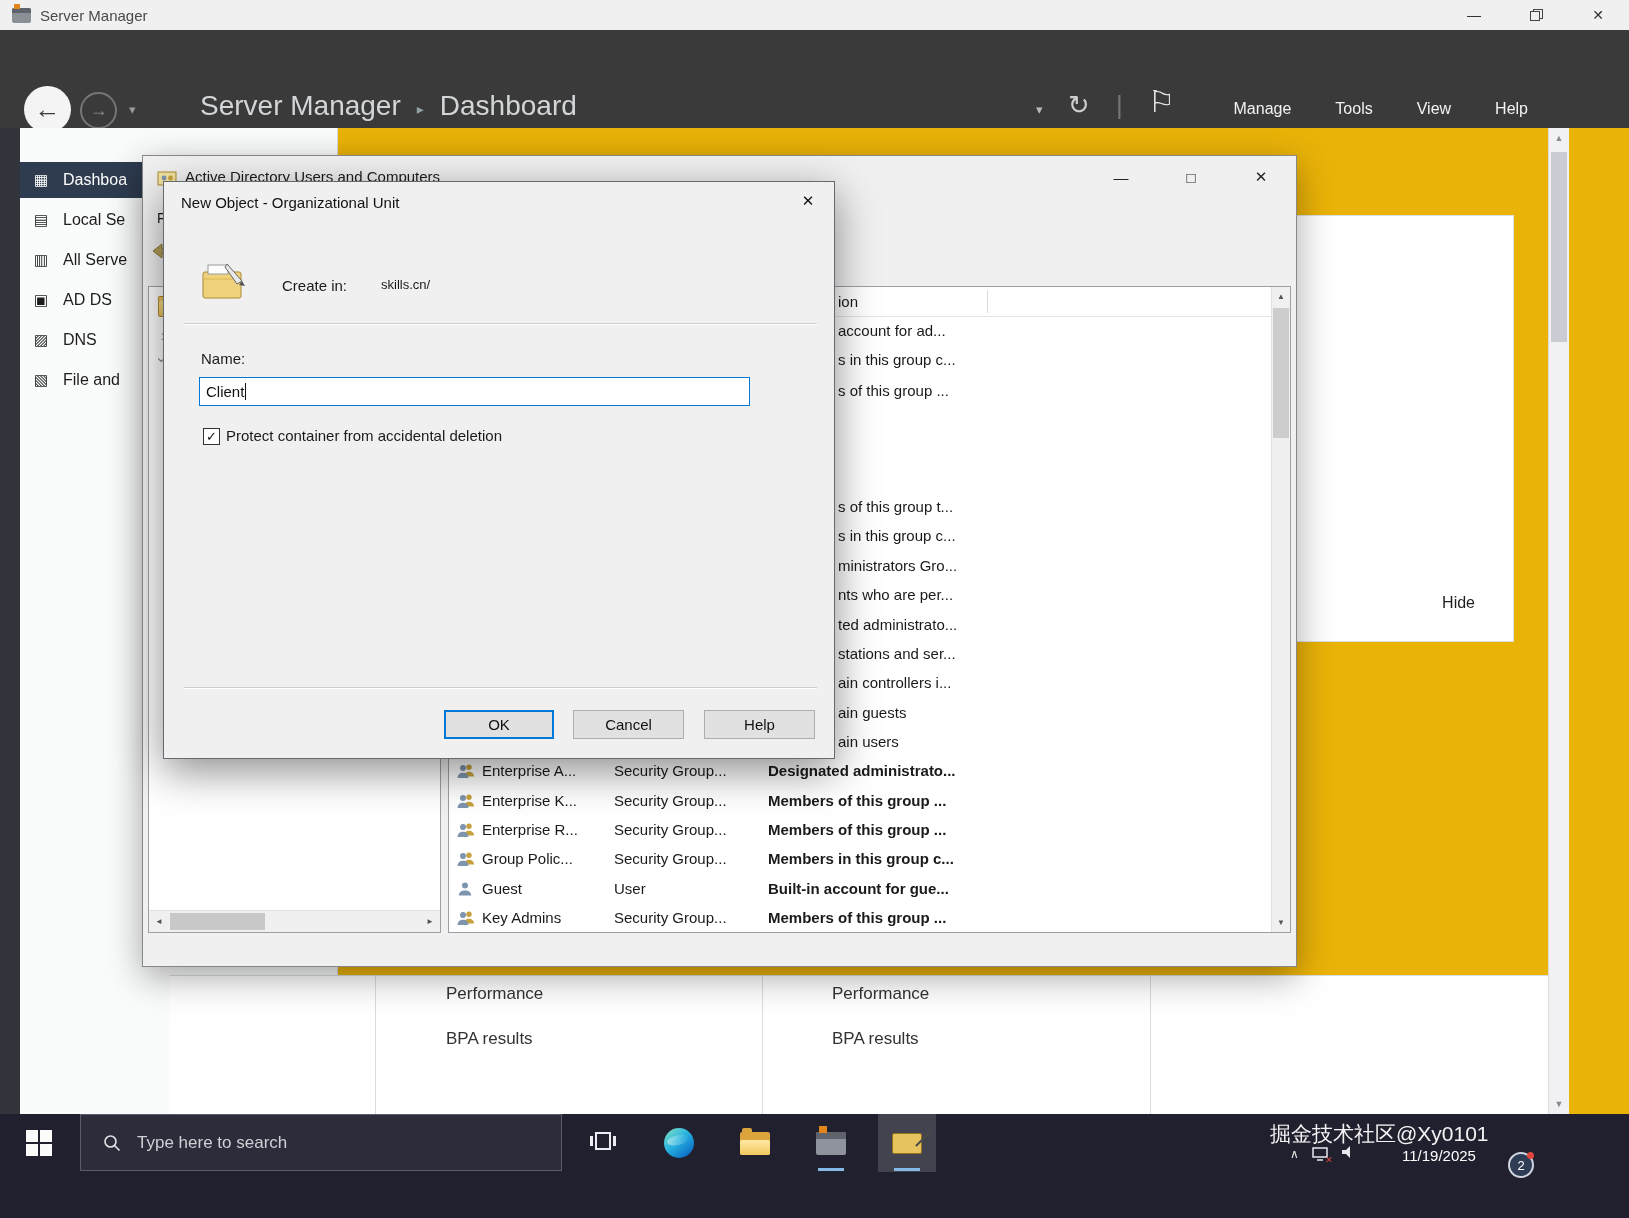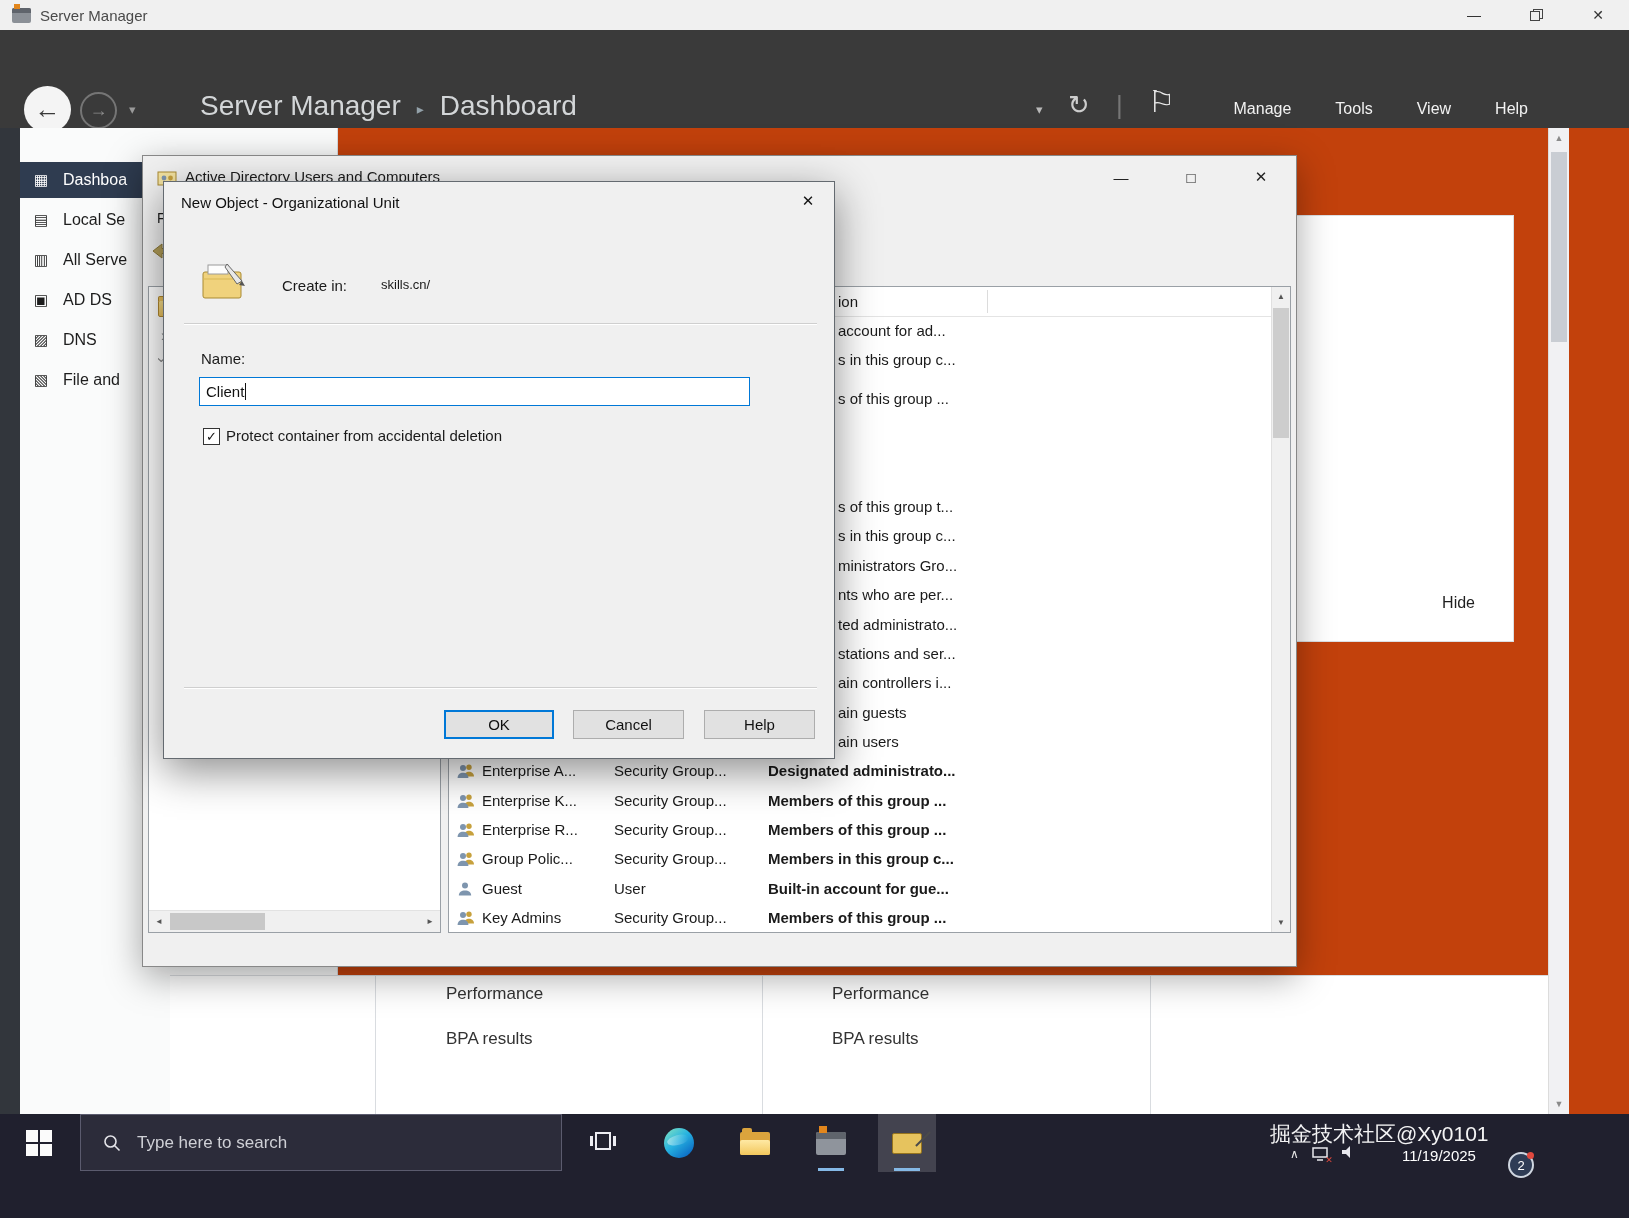--- a/index.html
+++ b/index.html
@@ -1,16 +1,16 @@
 <!DOCTYPE html>
 <html><head>
 <meta charset="utf-8">
 <style>
   html,body{margin:0;padding:0;background:#000;}
-  .screen{position:relative;width:1629px;height:1218px;overflow:hidden;background:#c2410c;
+  .screen{position:relative;width:1629px;height:1218px;overflow:hidden;background:#eab308;
           font-family:"Liberation Sans","DejaVu Sans",sans-serif;color:#1a1a1a;}
 
   
   .titlebar{position:absolute;left:0;top:0;width:100%;height:30px;background:#f0f0f0;display:flex;align-items:center;}
   .app-ico{position:relative;margin-left:12px;width:19px;height:15px;background:#8b9097;border-radius:2px;}
   .app-ico::before{content:'';position:absolute;left:0;right:0;top:0;height:5px;background:#5f646c;border-radius:2px 2px 0 0;}
   .app-ico::after{content:'';position:absolute;left:2px;top:-4px;width:6px;height:5px;background:#e2861c;}
   .tb-title{margin-left:9px;font-size:15px;color:#4a4a4a;}
   .tb-controls{margin-left:auto;display:flex;height:100%;}
   .tb-btn{width:62px;height:100%;display:flex;align-items:center;justify-content:center;font-size:14px;color:#333;}
@@ -286,21 +286,21 @@
         <span class="lh-text">ion</span>
         <span class="lh-sep"></span>
       </div>
       <div class="list-body">
           <div class="plist-row" style="top: 30px;">
             <span class="pdesc">account for ad...</span>
           </div>
           <div class="plist-row" style="top: 59.35px;">
             <span class="pdesc">s in this group c...</span>
           </div>
-          <div class="plist-row" style="top: 98px;">
+          <div class="plist-row" style="top: 90px;">
             <span class="pdesc">s of this group ...</span>
           </div>
           <div class="plist-row" style="top: 118.05px;"></div>
           <div class="plist-row" style="top: 147.4px;"></div>
           <div class="plist-row" style="top: 176.75px;"></div>
           <div class="plist-row" style="top: 206.1px;">
             <span class="pdesc">s of this group t...</span>
           </div>
           <div class="plist-row" style="top: 235.45px;">
             <span class="pdesc">s in this group c...</span>

